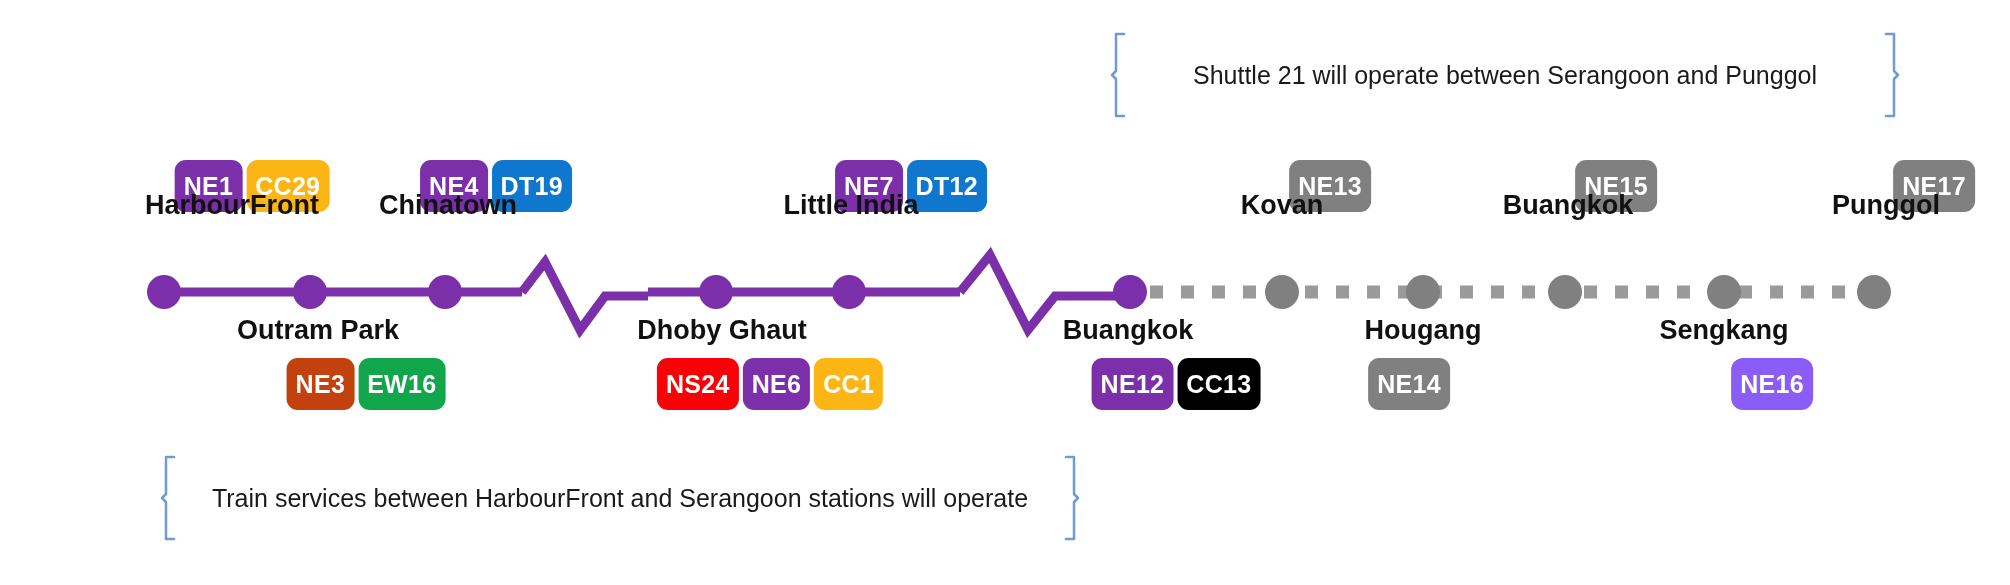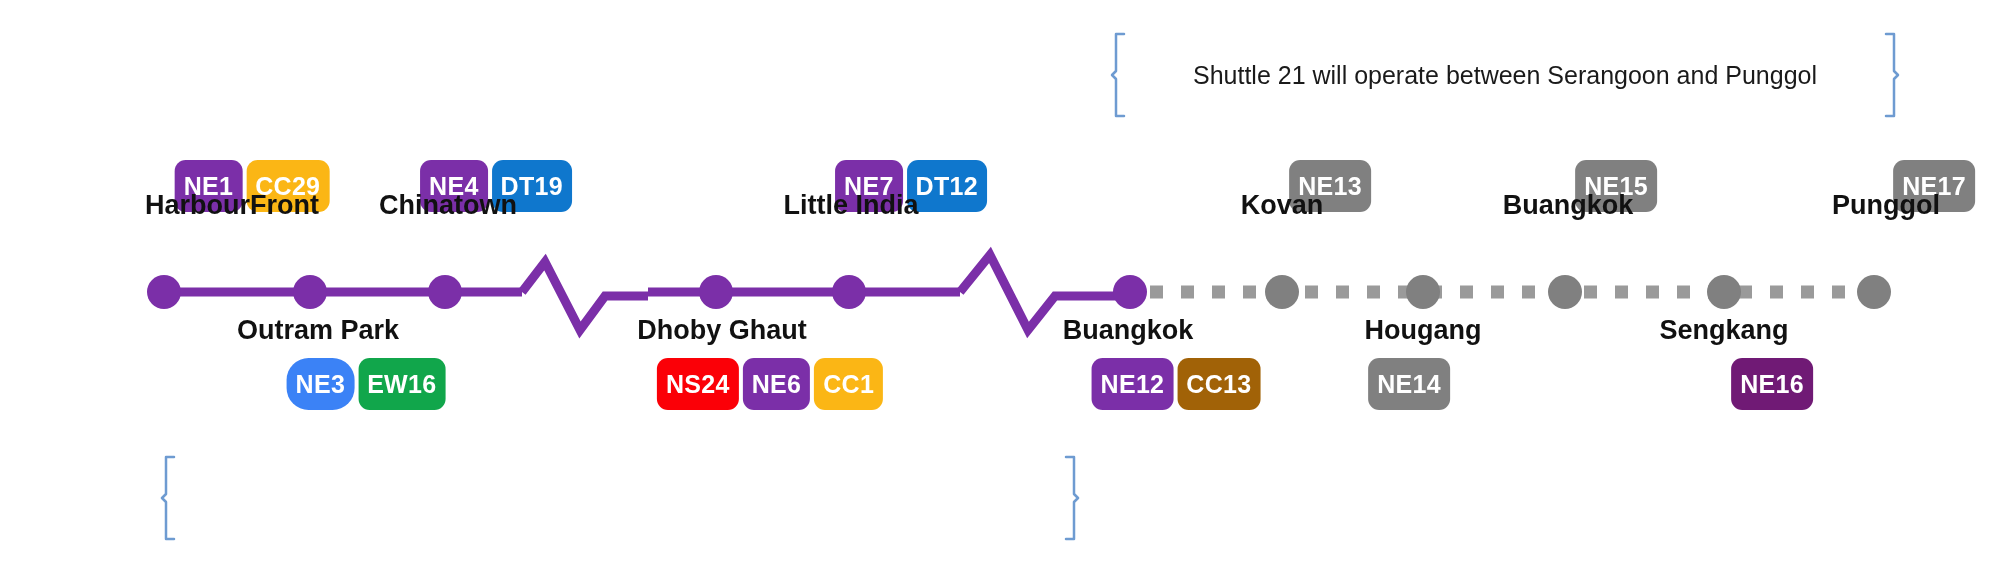--- a/index.html
+++ b/index.html
@@ -128,21 +128,21 @@
     <circle cx="1874" cy="292" r="17" fill="#808080"></circle>
   </svg>
 
   <div id="stations-layer">
       <div class="badge-group center" style="left: 204px; top: 160px;">
         <div class="badge" style="background: rgb(123, 47, 168);">NE1</div>
         <div class="badge" style="background: rgb(251, 182, 21);">CC29</div>
       </div>
       <div class="station-label" style="left: 204px; top: 190px; margin-left: 28px;">HarbourFront</div>
       <div class="badge-group center" style="left: 318px; top: 358px;">
-        <div class="badge" style="background: #3b82f6; border-radius: 22px;">NE3</div>
+        <div class="badge" style="background: #c2410c;">NE3</div>
         <div class="badge" style="background: rgb(17, 166, 75);">EW16</div>
       </div>
       <div class="station-label" style="left: 318px; top: 315px;">Outram Park</div>
       <div class="badge-group center" style="left: 448px; top: 160px;">
         <div class="badge" style="background: rgb(123, 47, 168);">NE4</div>
         <div class="badge" style="background: rgb(15, 119, 205);">DT19</div>
       </div>
       <div class="station-label" style="left: 448px; top: 190px;">Chinatown</div>
       <div class="badge-group center" style="left: 722px; top: 358px;">
         <div class="badge" style="background: rgb(251, 0, 7);">NS24</div>
@@ -150,37 +150,37 @@
         <div class="badge" style="background: rgb(251, 182, 21);">CC1</div>
       </div>
       <div class="station-label" style="left: 722px; top: 315px; text-align: right;">Dhoby Ghaut</div>
       <div class="badge-group center" style="left: 851px; top: 160px; padding-left: 24px;">
         <div class="badge" style="background: rgb(123, 47, 168);">NE7</div>
         <div class="badge" style="background: rgb(15, 119, 205);">DT12</div>
       </div>
       <div class="station-label" style="left: 851px; top: 190px;">Little India</div>
       <div class="badge-group center" style="left: 1128px; top: 358px;">
         <div class="badge" style="background: rgb(123, 47, 168);">NE12</div>
-        <div class="badge" style="background: #a16207;">CC13</div>
+        <div class="badge" style="background: #000000;">CC13</div>
       </div>
       <div class="station-label" style="left: 1128px; top: 315px;">Buangkok</div>
       <div class="badge-group center" style="left: 1282px; top: 160px;">
         <div class="badge" style="background: rgb(128, 128, 128);">NE13</div>
       </div>
       <div class="station-label" style="left: 1282px; top: 190px;">Kovan</div>
       <div class="badge-group center" style="left: 1361px; top: 358px;">
         <div class="badge" style="background: rgb(128, 128, 128);">NE14</div>
       </div>
       <div class="station-label" style="left: 1423px; top: 315px;">Hougang</div>
       <div class="badge-group center" style="left: 1568px; top: 160px;">
         <div class="badge" style="background: rgb(128, 128, 128);">NE15</div>
       </div>
       <div class="station-label" style="left: 1568px; top: 190px;">Buangkok</div>
       <div class="badge-group center" style="left: 1724px; top: 358px;">
-        <div class="badge" style="background: #701a75;">NE16</div>
+        <div class="badge" style="background: #8b5cf6; border-radius: 12px;">NE16</div>
       </div>
       <div class="station-label" style="left: 1724px; top: 315px;">Sengkang</div>
       <div class="badge-group center" style="left: 1886px; top: 160px;">
         <div class="badge" style="background: rgb(128, 128, 128);">NE17</div>
       </div>
       <div class="station-label" style="left: 1886px; top: 190px;">Punggol</div>
     </div>
 
   <div id="annotations-layer">
       <div class="callout" style="left: 1110px; top: 32px; width: 790px; height: 86px;">
@@ -198,20 +198,21 @@
           </svg>
         </div>
       </div>
       <div class="callout" style="left: 160px; top: 455px; width: 920px; height: 86px;">
         <div class="brace">
           <svg width="16" height="86" viewBox="0 0 16 86" xmlns="http://www.w3.org/2000/svg">
             <path d="M 14 2 L 6 2 L 6 39 L 2 43 L 6 47 L 6 84 L 14 84" fill="none" stroke="#6E9BD1" stroke-width="2.5" stroke-linecap="round" stroke-linejoin="round"></path>
           </svg>
         </div>
         <div class="callout-text" style="flex: 1 1 auto;">
+          <span>Train  services  between  HarbourFront  and Serangoon  stations will operate</span>
         </div>
         <div class="brace">
           <svg width="16" height="86" viewBox="0 0 16 86" xmlns="http://www.w3.org/2000/svg">
             <path d="M 2 2 L 10 2 L 10 39 L 14 43 L 10 47 L 10 84 L 2 84" fill="none" stroke="#6E9BD1" stroke-width="2.5" stroke-linecap="round" stroke-linejoin="round"></path>
           </svg>
         </div>
       </div>
     </div>
 
 </div>

